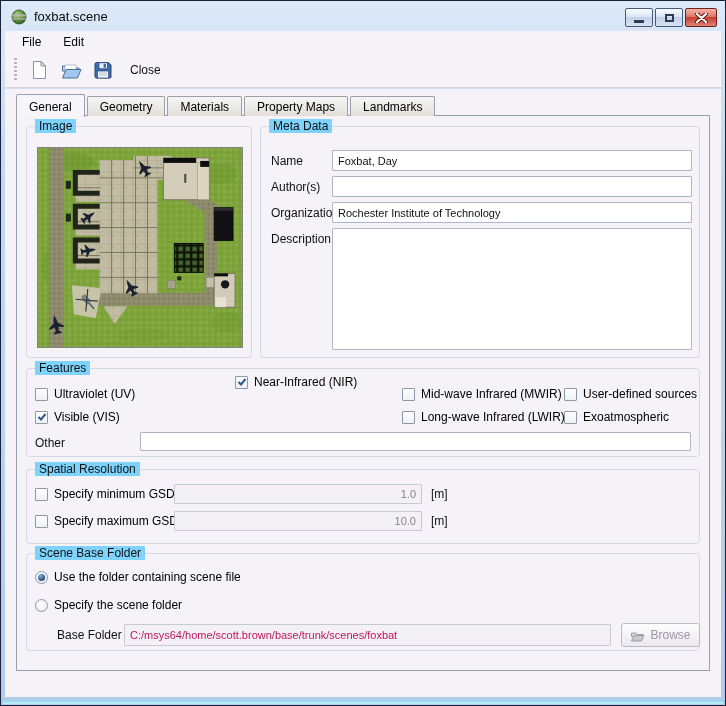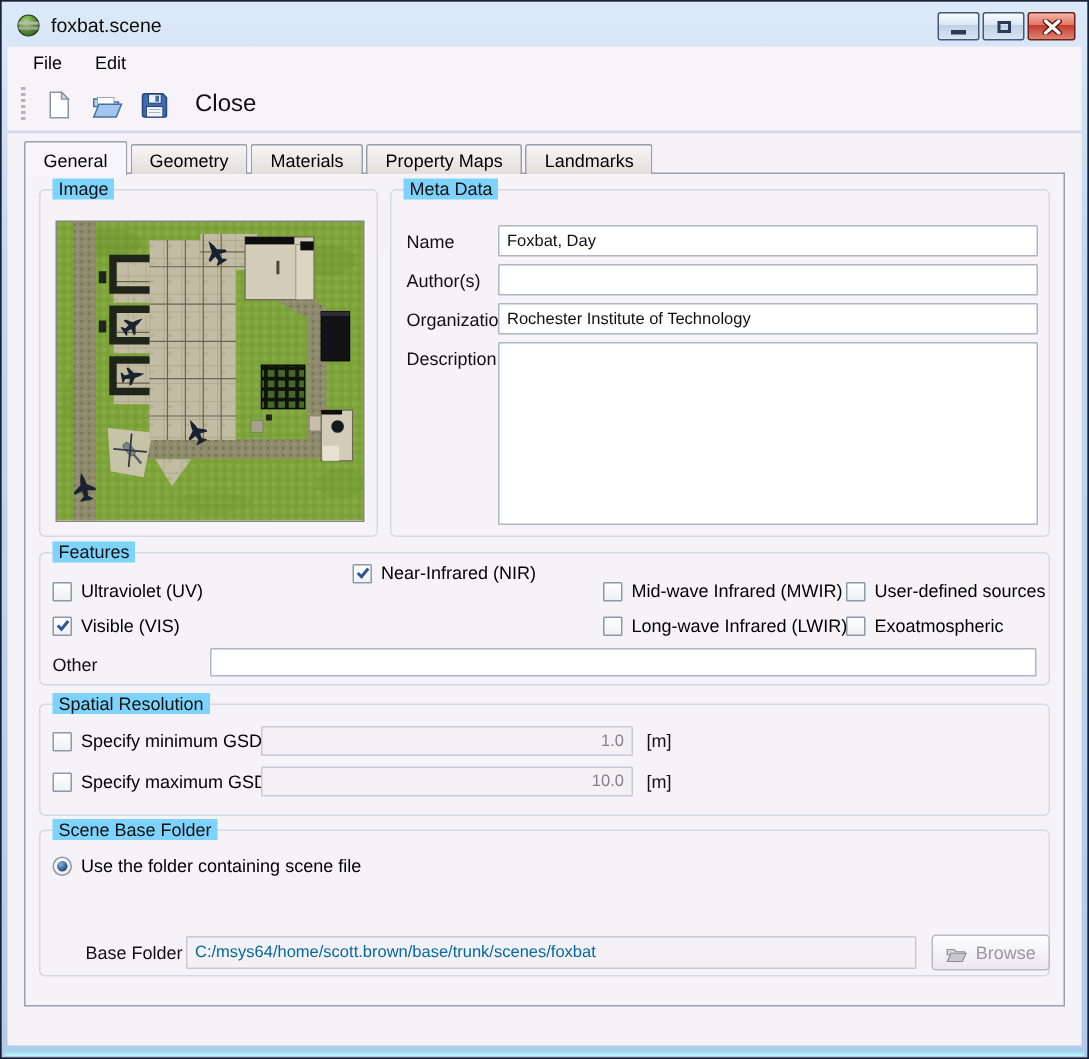--- a/index.html
+++ b/index.html
@@ -30,21 +30,21 @@
     background:#f6f4f9;display:flex;align-items:center;padding-left:8px;gap:4px;}
   .menu-item{padding:2px 9px;cursor:default;}
   
   .toolbar{position:absolute;top:51px;left:4px;right:4px;height:36px;
     background:#f6f4f9;border-bottom:1px solid #d9d5e0;
     display:flex;align-items:center;padding-left:7px;}
   .grip{width:3px;height:24px;margin:0 7px 0 2px;
     background:repeating-linear-gradient(180deg,#b6b2c0 0 2px,transparent 2px 4px);}
   .tbtn{border:1px solid transparent;background:transparent;width:30px;height:30px;
     display:flex;align-items:center;justify-content:center;margin-right:2px;}
-  .tbtn.text{width:auto;padding:0 9px;font-size:16px;color:#111;
+  .tbtn.text{width:auto;padding:0 9px;font-size:12px;color:#111;
     font-family:"Liberation Sans", sans-serif;}
   
   .client{position:absolute;top:88px;left:4px;right:4px;bottom:8px;background:#f5f2f8;}
   .tabs{position:absolute;top:5px;left:11px;display:flex;align-items:flex-end;z-index:3;}
   .tab{height:20px;margin-right:2px;padding:3px 12px 0 12px;font-size:12px;
     border:1px solid #98a0ae;border-bottom:none;border-radius:2px 2px 0 0;
     background:linear-gradient(180deg,#f7f6f5,#e2dfda);cursor:default;}
   .tab.active{height:23px;padding-top:5px;background:#f7f5fa;position:relative;
     margin-bottom:-1px;z-index:4;}
   .page{position:absolute;left:11px;right:11px;top:26px;bottom:26px;
@@ -329,22 +329,26 @@
       </div>
 
       <div class="gbox" style="left:9px;top:437px;width:674px;height:98px;">
         <span class="gtitle">Scene Base Folder</span>
         <div class="rad-row" style="left:8px;top:16px;">
           <span class="radio" data-selected="true">
               <span class="dot"></span>
             </span>
           <span>Use the folder containing scene file</span>
         </div>
+        <div class="rad-row" style="left:8px;top:44px;">
+          <span class="radio" data-selected="false"></span>
+          <span>Specify the scene folder</span>
+        </div>
         <span class="lbl" style="left:30px;top:74px;">Base Folder</span>
-        <input class="field" disabled="" style="left: 97px; top: 70px; width: 487px; height: 22px; color: #0369a1;" value="C:/msys64/home/scott.brown/base/trunk/scenes/foxbat">
+        <input class="field" disabled="" style="left: 97px; top: 70px; width: 487px; height: 22px; color: #be185d;" value="C:/msys64/home/scott.brown/base/trunk/scenes/foxbat">
         <button class="btn" disabled="" style="left:594px;top:69px;width:79px;height:24px;">
           <svg width="15" height="13" viewBox="0 0 15 13">
             <path d="M1.5 4 H6 L7.5 5.5 H13 V7.5 H1.5 Z" fill="#d8d8dc" stroke="#8e8e96" stroke-width="0.8"></path>
             <path d="M1.5 12 L4 6.5 H14 L11.5 12 Z" fill="#c8c8ce" stroke="#8e8e96" stroke-width="0.8"></path>
           </svg>
           <span>Browse</span>
         </button>
       </div>
 
     </div>

